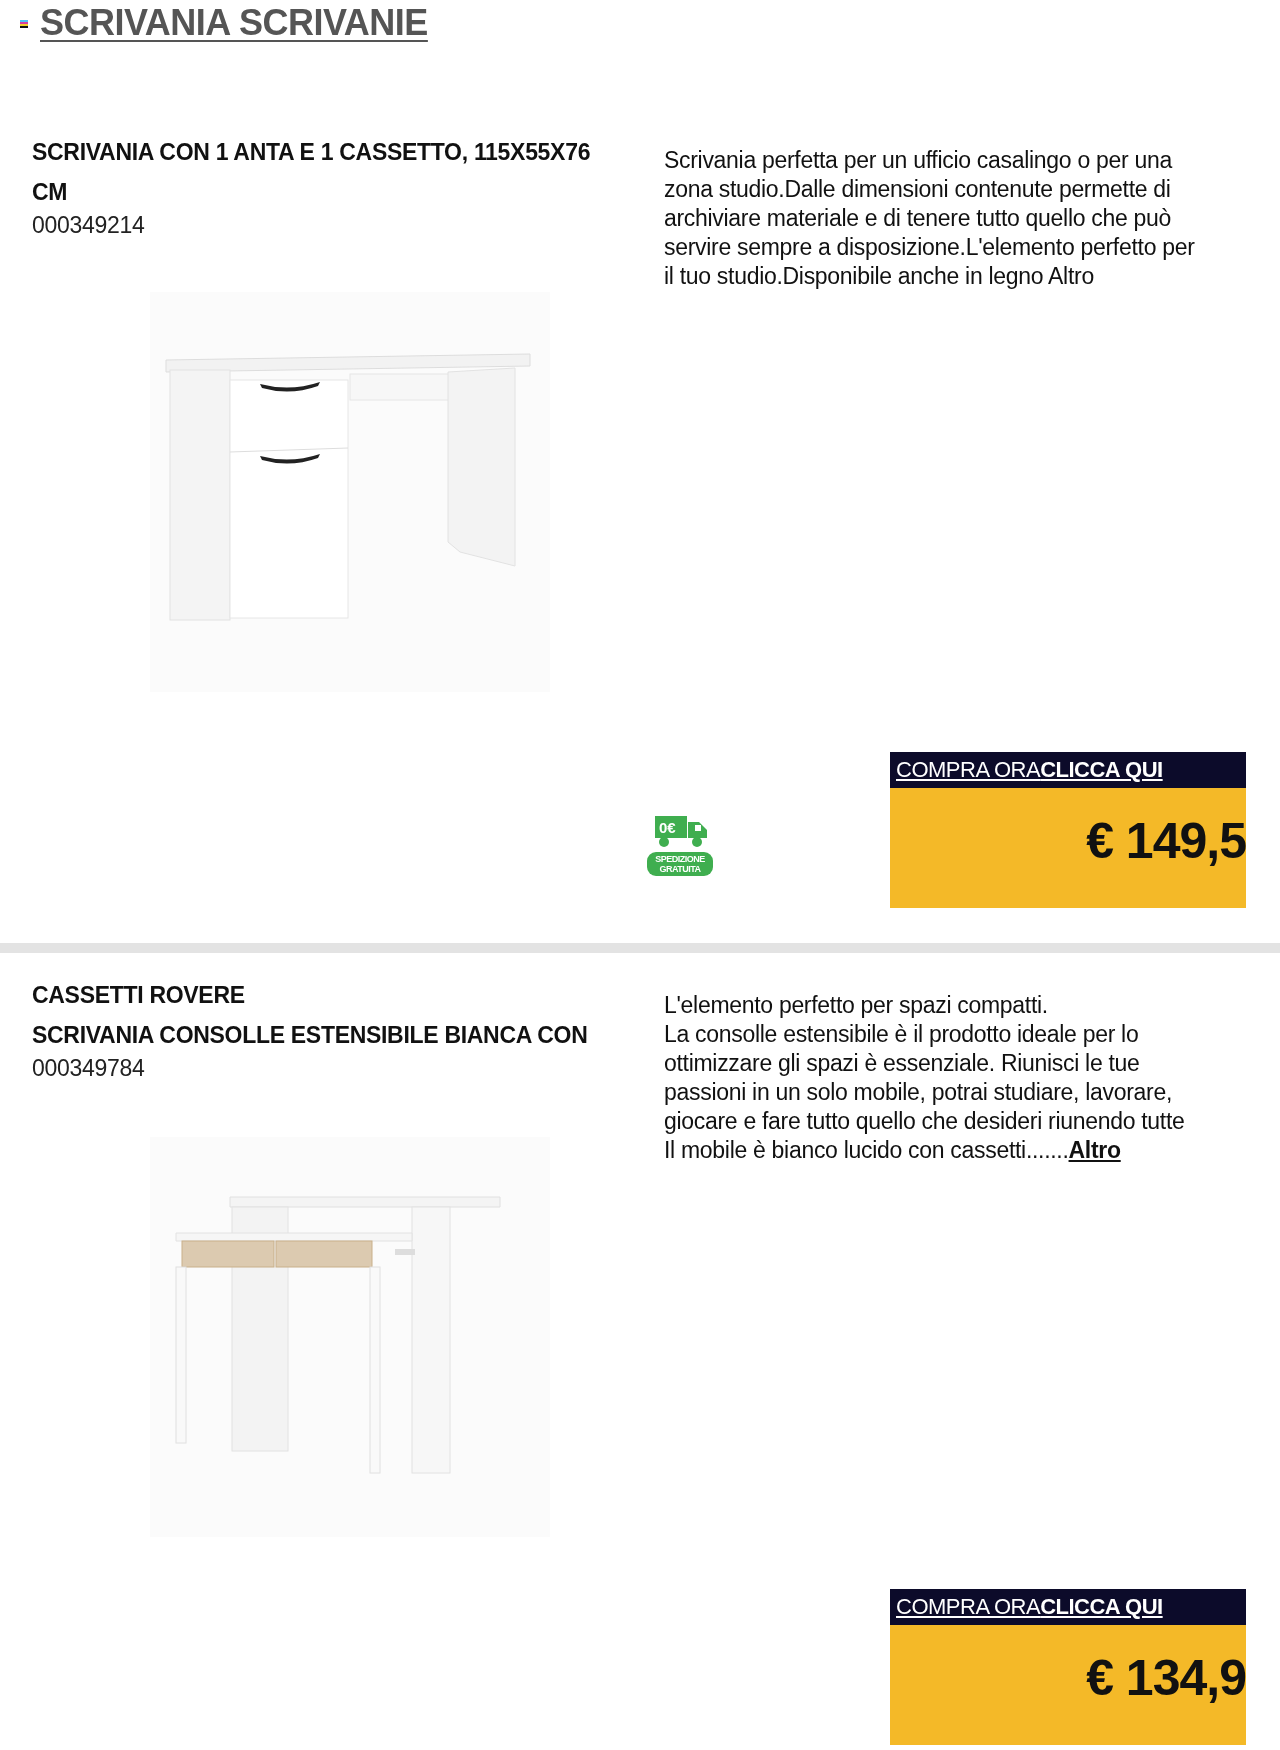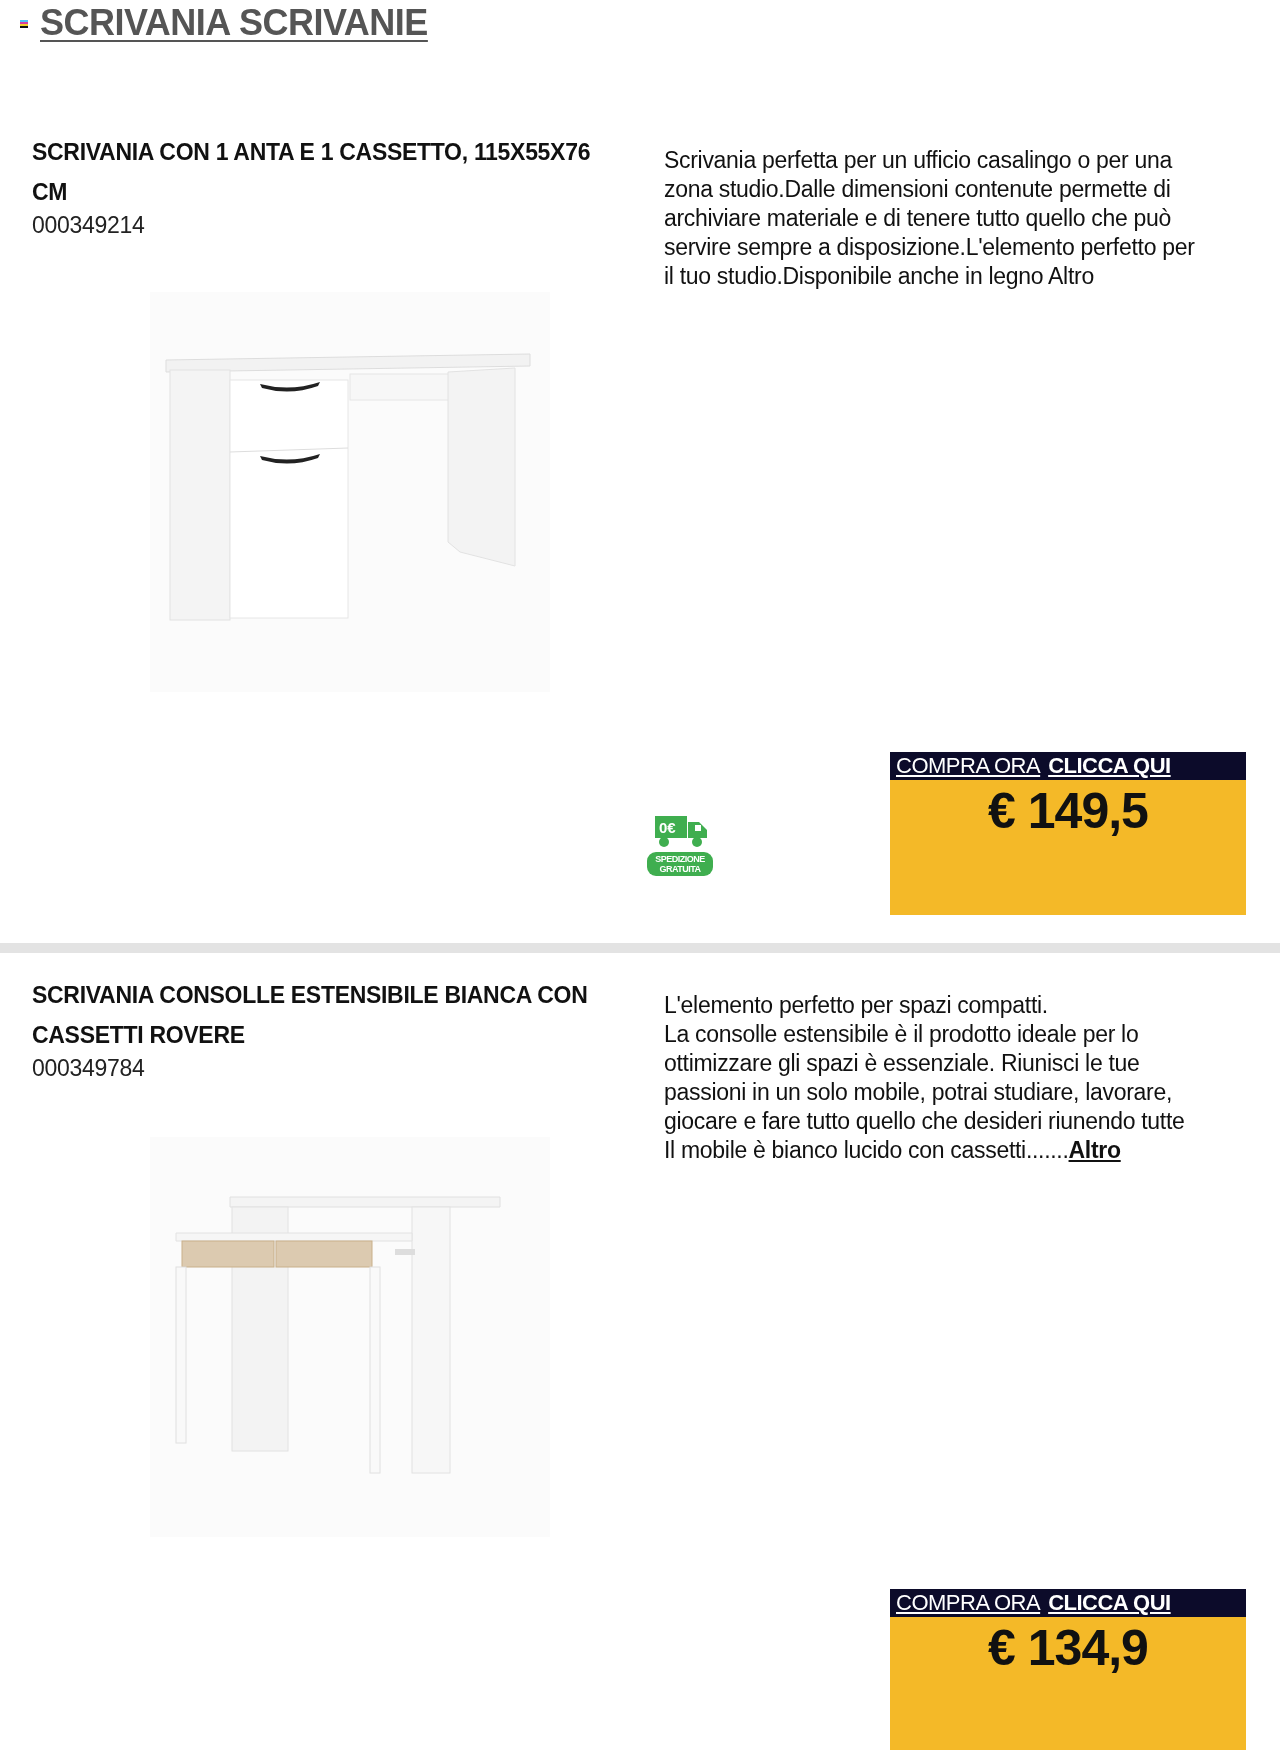--- a/index.html
+++ b/index.html
@@ -30,24 +30,24 @@
   .altro-link { font-weight: bold; text-decoration: underline; color: #111; cursor: pointer; }
 
   .p-image { position: absolute; left: 150px; width: 400px; height: 400px; background: #fbfbfb; }
   .p-image svg { width: 100%; height: 100%; }
 
   .shipping-badge { position: absolute; left: 647px; width: 66px; height: 66px; }
   .ship-truck { position: absolute; left: 8px; top: 0; width: 52px; height: 36px; }
   .ship-label { position: absolute; left: 0; top: 38px; width: 66px; height: 24px; background: #3fae4f; color: #fff; font-size: 9px; font-weight: bold; line-height: 10px; text-align: center; padding-top: 2px; letter-spacing: -0.5px; border-radius: 9px; }
 
   .buy-box { position: absolute; left: 890px; width: 356px; }
-  .buy-header { height: 28px; background: #0c0b2a; padding-left: 6px; display: flex; align-items: center; gap: 8px; }
+  .buy-header { height: 36px; background: #0c0b2a; padding-left: 6px; display: flex; align-items: center; }
   .buy-compra { color: #fff; font-size: 22px; text-decoration: underline; letter-spacing: -0.5px; cursor: pointer; }
   .buy-clicca { color: #fff; font-size: 22px; font-weight: bold; text-decoration: underline; letter-spacing: -0.5px; cursor: pointer; }
-  .price-box { background: #f4b928; height: 135px; text-align: center; padding-top: 2px; }
+  .price-box { background: #f4b928; height: 120px; text-align: right; padding-top: 24px; }
   .price { font-size: 50px; font-weight: bold; color: #111; letter-spacing: -1px; }
 
   .divider { position: absolute; left: 0; top: 943px; width: 1280px; height: 10px; background: #e3e3e3; }
 </style>
 </head>
 <body>
 
 <div class="header">
   <div class="cmyk-mark">
     <span style="background:#4fc3f7"></span>
@@ -111,22 +111,22 @@
     <div class="price-box">
       <span class="price">€ 149,5</span>
     </div>
   </div>
 </div>
 
 <div class="divider"></div>
 
 <div class="product product-2">
   <div class="p-title" style="top:10px;">
+    <div>CASSETTI ROVERE</div>
     <div>SCRIVANIA CONSOLLE ESTENSIBILE BIANCA CON</div>
-    <div>CASSETTI ROVERE</div>
   </div>
   <div class="p-code" style="top:90px;">000349784</div>
 
   <div class="p-desc" style="top:26px;">
     <span class="line last">L'elemento perfetto per spazi compatti.</span>
     <span class="line">La consolle estensibile è il prodotto ideale per lo</span>
     <span class="line">ottimizzare gli spazi è essenziale. Riunisci le tue</span>
     <span class="line">passioni in un solo mobile, potrai studiare, lavorare,</span>
     <span class="line">giocare e fare tutto quello che desideri riunendo tutte</span>
     <span class="line last"><span>Il mobile è bianco lucido con cassetti.......</span><span class="altro-link">Altro</span></span>

